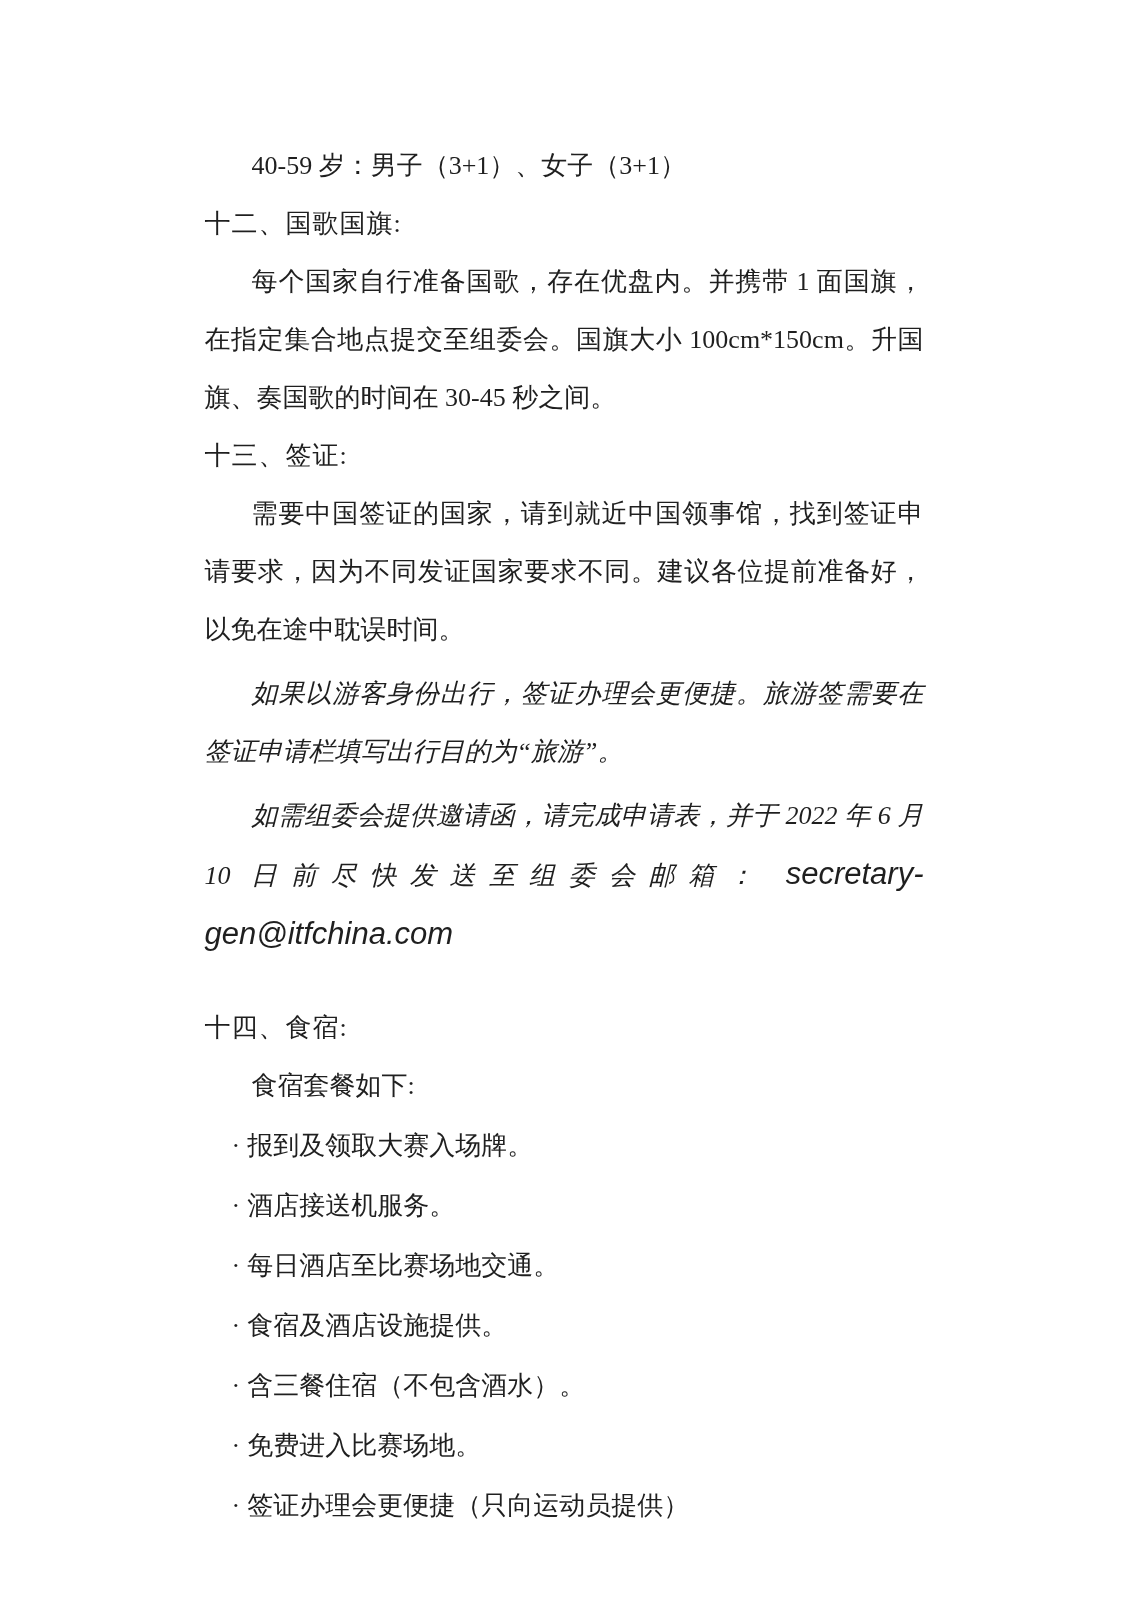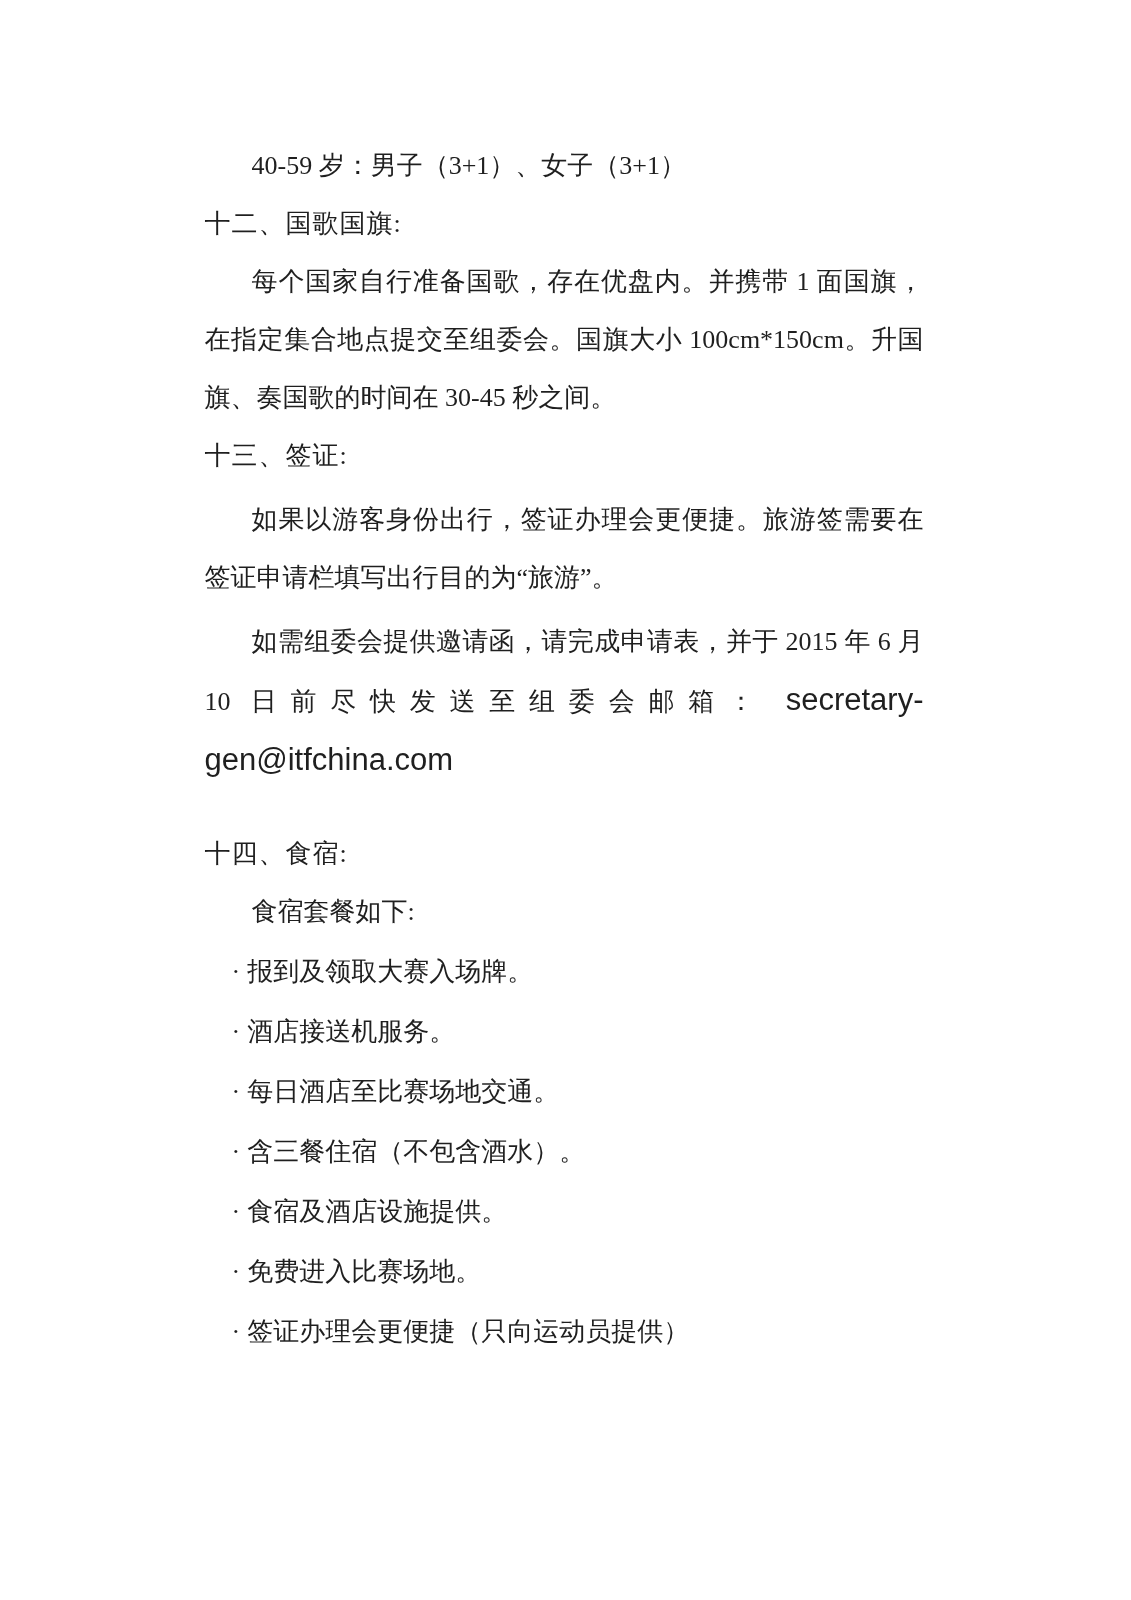--- a/index.html
+++ b/index.html
@@ -29,20 +29,21 @@
   .indent {
     text-indent: 47px;
   }
   .heading {
     font-weight: normal;
     font-size: 27px;
     letter-spacing: 1px;
   }
   .para-gap {
     margin-top: 6px !important;
+    font-style: italic;
   }
   .heading-gap {
     margin-top: 34px !important;
   }
   .bullet {
     padding-left: 27px;
     text-align: left;
     margin-top: 2px !important;
   }
   .bullet .marker {
@@ -61,36 +62,37 @@
 <div class="page">
 
   <p class="indent">40-59 岁：男子（3+1）、女子（3+1）</p>
 
   <p class="heading">十二、国歌国旗:</p>
 
   <p class="indent">每个国家自行准备国歌，存在优盘内。并携带 1 面国旗，在指定集合地点提交至组委会。国旗大小 100cm*150cm。升国旗、奏国歌的时间在 30-45 秒之间。</p>
 
   <p class="heading">十三、签证:</p>
 
+  <p class="indent">需要中国签证的国家，请到就近中国领事馆，找到签证申请要求，因为不同发证国家要求不同。建议各位提前准备好，以免在途中耽误时间。</p>
 
   <p class="indent para-gap">如果以游客身份出行，签证办理会更便捷。旅游签需要在签证申请栏填写出行目的为“旅游”。</p>
 
-  <p class="indent para-gap"><span>如需组委会提供邀请函，请完成申请表，并于 2015 年 6 月 10 日前尽快发送至组委会邮箱：</span><span class="email">secretary-gen@itfchina.com</span></p>
+  <p class="indent para-gap"><span>如需组委会提供邀请函，请完成申请表，并于 2022 年 6 月 10 日前尽快发送至组委会邮箱：</span><span class="email">secretary-gen@itfchina.com</span></p>
 
   <p class="heading heading-gap">十四、食宿:</p>
 
   <p class="indent">食宿套餐如下:</p>
 
   <p class="bullet"><span class="marker">·</span><span>报到及领取大赛入场牌。</span></p>
 
   <p class="bullet"><span class="marker">·</span><span>酒店接送机服务。</span></p>
 
   <p class="bullet"><span class="marker">·</span><span>每日酒店至比赛场地交通。</span></p>
 
+  <p class="bullet"><span class="marker">·</span><span>食宿及酒店设施提供。</span></p>
+
   <p class="bullet"><span class="marker">·</span><span>含三餐住宿（不包含酒水）。</span></p>
-
-  <p class="bullet"><span class="marker">·</span><span>食宿及酒店设施提供。</span></p>
 
   <p class="bullet"><span class="marker">·</span><span>免费进入比赛场地。</span></p>
 
   <p class="bullet"><span class="marker">·</span><span>签证办理会更便捷（只向运动员提供）</span></p>
 
 </div>
 
 </body></html>

